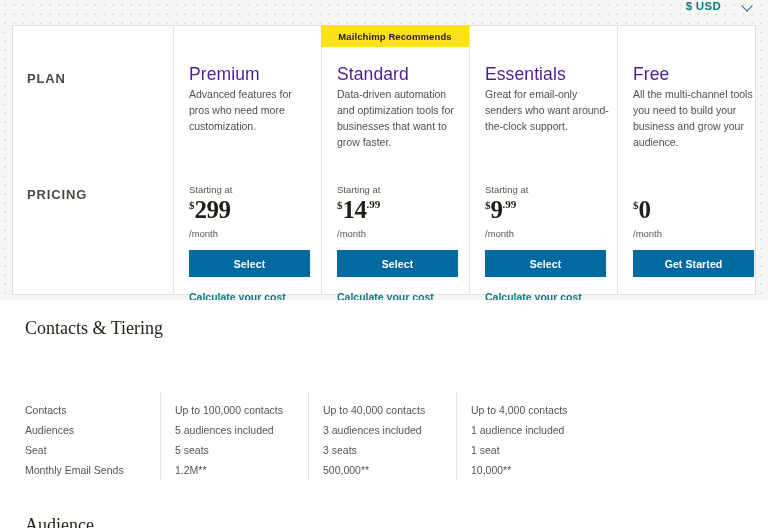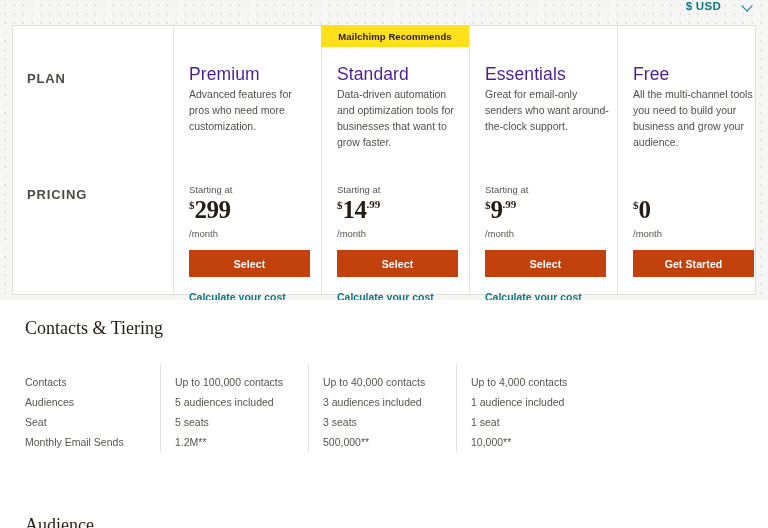--- a/index.html
+++ b/index.html
@@ -183,21 +183,21 @@
     color: #55554f;
     margin-top: 6px;
   }
 
   .cta {
     position: absolute;
     top: 224px;
     left: 16px;
     width: 121px;
     height: 27px;
-    background: #c2410c;
+    background: #0369a1;
     color: #ffffff;
     border: none;
     font-family: "Liberation Sans", sans-serif;
     font-size: 10.5px;
     font-weight: bold;
     cursor: pointer;
     letter-spacing: 0.1px;
   }
 
   .calc-link {
@@ -233,20 +233,21 @@
 
   .tier-grid {
     position: relative;
     display: flex;
     margin-top: 33px;
   }
 
   .tier-col {
     position: relative;
     padding-left: 15px;
+    margin-top: 28px;
   }
   .tier-col-labels { width: 160px; flex: 0 0 160px; padding-left: 25px; }
   .tier-col-data   { width: 148px; flex: 0 0 148px; }
 
   .tier-col-divider::before {
     content: "";
     position: absolute;
     left: 0; top: -8px;
     width: 1px; height: 88px;
     background: #e4e4e0;

